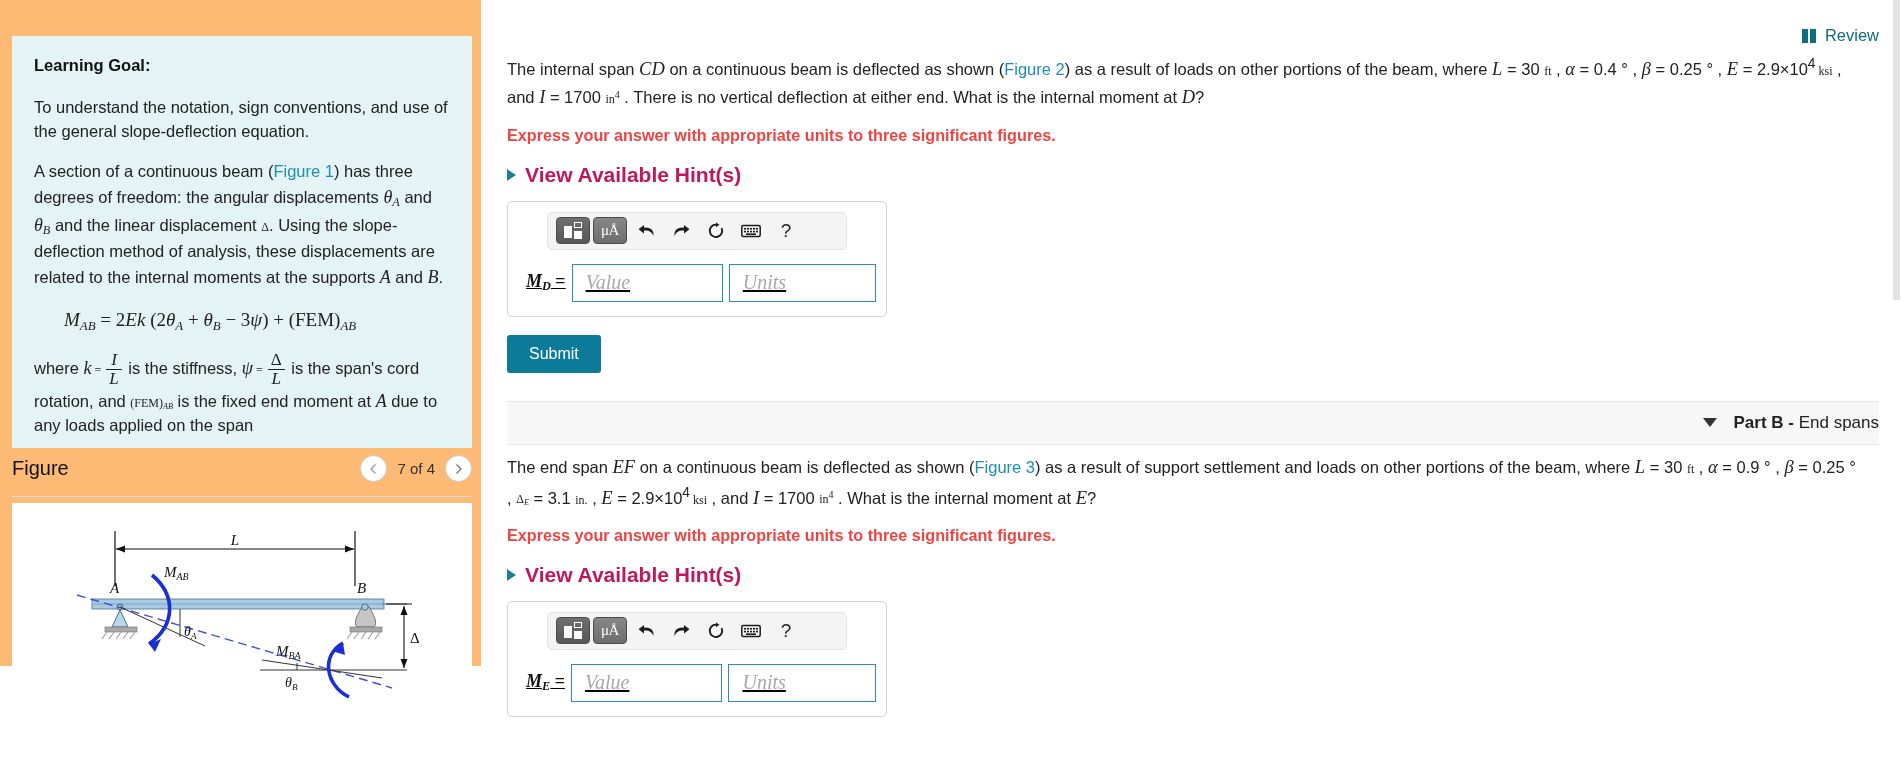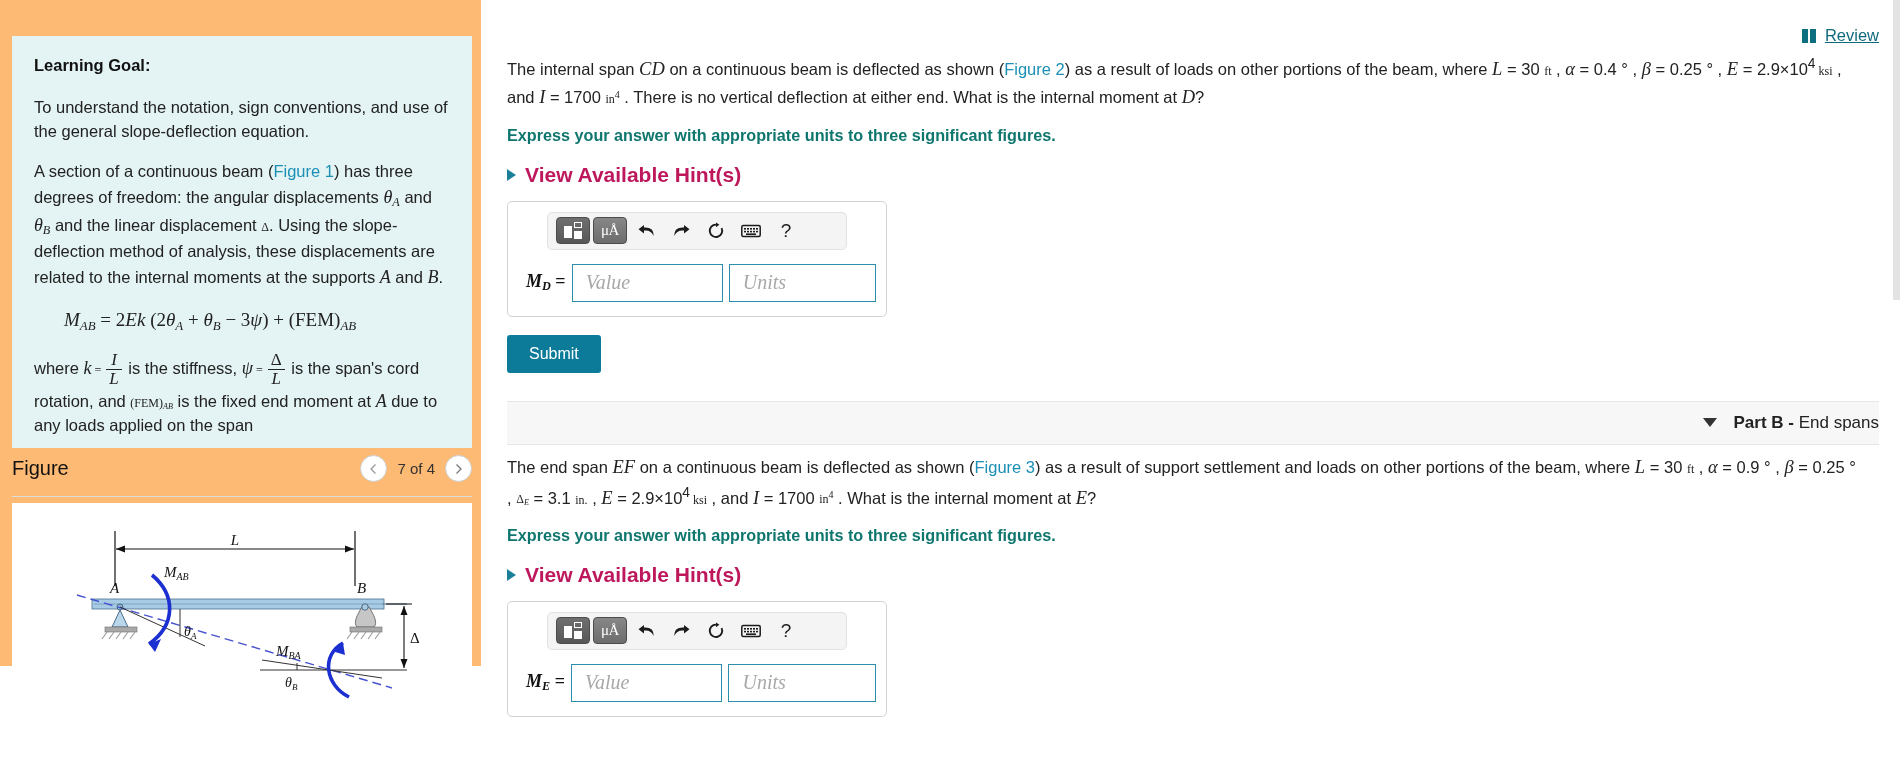--- a/index.html
+++ b/index.html
@@ -143,40 +143,40 @@
     padding-left: 20px;
     background: #fff;
   }
   .review-row {
     display: flex;
     justify-content: flex-end;
     align-items: center;
     gap: 7px;
     padding: 26px 22px 0 0;
   }
-  .review-label { color: #106b7e; font-size: 16.5px; text-decoration: underline; }
+  .review-label { color: #106b7e; font-size: 16.5px; }
   .book-icon { display: inline-block; width: 16px; height: 14px; position: relative; }
   .book-icon i {
     position: absolute; top: 0; width: 6px; height: 14px; background: #0d6e80; display:block;
   }
   .book-icon i.l { left: 0; }
   .book-icon i.r { left: 8px; }
 
   .qtext {
     padding: 8px 40px 0 0;
     margin-left: 6px;
     font-size: 16.5px;
     line-height: 1.55;
     color: #222;
   }
   .qtext .mathi { font-size: 18.5px; }
   .bold-note {
     font-weight: bold;
     font-size: 16.2px;
-    color: #0f766e;
+    color: #ef4444;
     margin: 14px 0 0 6px;
   }
   .hints {
     display: flex; align-items: center; gap: 9px;
     margin: 18px 0 0 6px;
     color: #be185d;
     font-weight: bold;
     font-size: 21px;
   }
   .tri-right {
@@ -225,20 +225,21 @@
     width: 32px; height: 27px;
     display: flex; align-items: center; justify-content: center;
     color: #1c1c1c; font-size: 17px;
   }
   .field-row {
     display: flex;
     align-items: center;
     margin-top: 14px;
     padding-left: 8px;
     gap: 6px;
+    text-decoration: underline;
   }
   .field-label {
     font-family: "Liberation Serif", serif;
     font-size: 18px;
     font-weight: bold;
     font-style: normal;
     white-space: nowrap;
     color: #111;
   }
   .field-label .s { font-size: 0.68em; vertical-align: -0.28em; }

